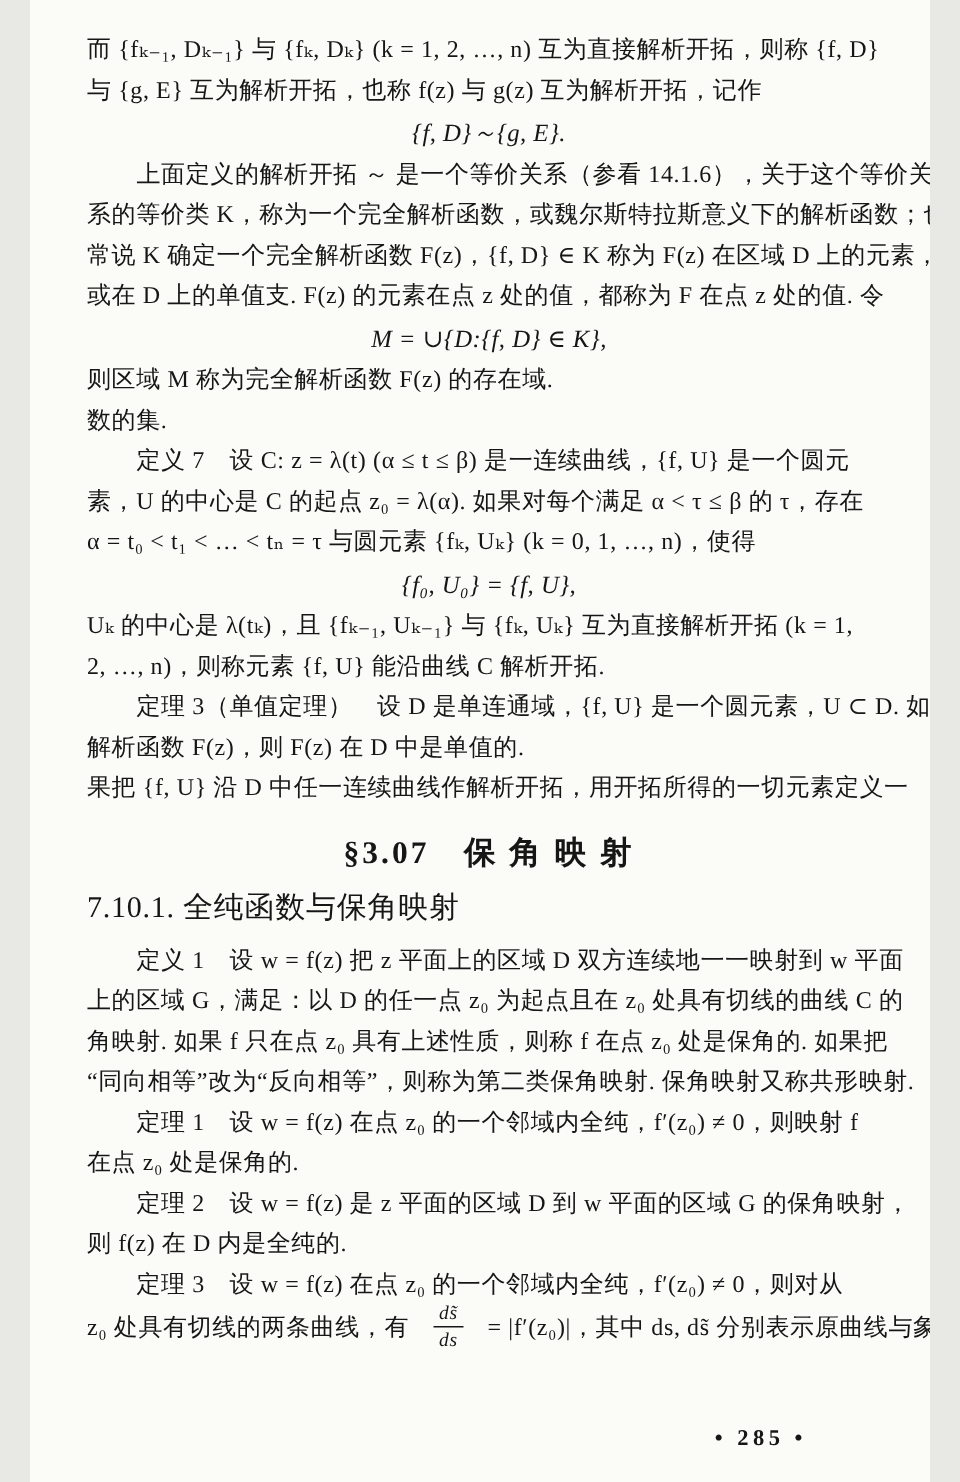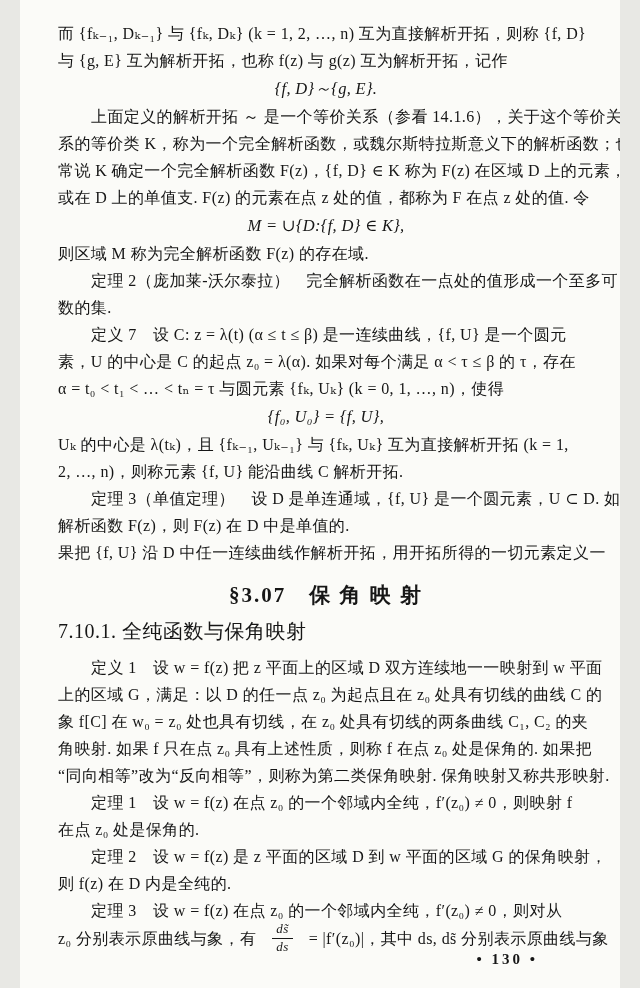--- a/index.html
+++ b/index.html
@@ -85,42 +85,40 @@
   <div class="text-column">
       <div class="line"><span>而 {fₖ₋₁, Dₖ₋₁} 与 {fₖ, Dₖ} (k = 1, 2, …, n) 互为直接解析开拓，则称 {f, D}</span></div>
       <div class="line"><span>与 {g, E} 互为</span><span class="bold">解析开拓</span><span>，也称 f(z) 与 g(z) 互为解析开拓，记作</span></div>
       <div class="formula">{f, D}～{g, E}.</div>
       <div class="line indent"><span>上面定义的</span><span class="bold">解析开拓</span><span> ～ 是一个等价关系（参看 14.1.6），关于这个等价关</span></div>
       <div class="line"><span>系的等价类 K，称为一个</span><span class="bold">完全解析函数</span><span>，或</span><span class="bold">魏尔斯特拉斯意义下的解析函数</span><span>；也</span></div>
       <div class="line"><span>常说 K 确定一个完全解析函数 F(z)，{f, D} ∈ K 称为 F(z) 在区域 D 上的元素，</span></div>
       <div class="line"><span>或在 D 上的</span><span class="bold">单值支</span><span>. F(z) 的元素在点 z 处的值，都称为 F 在点 z 处的值. 令</span></div>
       <div class="formula">M = ∪{D:{f, D} ∈ K},</div>
       <div class="line"><span>则区域 M 称为完全解析函数 F(z) 的</span><span class="bold">存在域</span><span>.</span></div>
-      <div class="line indent"><span class="bold">定理 2</span><span>（庞加莱-沃尔泰拉）　完全解析函数在一点处的值形成一个至多可</span></div>
       <div class="line"><span>数的集.</span></div>
       <div class="line indent"><span class="bold">定义 7</span><span>　设 C: z = λ(t) (α ≤ t ≤ β) 是一连续曲线，{f, U} 是一个圆元</span></div>
       <div class="line"><span>素，U 的中心是 C 的起点 z₀ = λ(α). 如果对每个满足 α &lt; τ ≤ β 的 τ，存在</span></div>
       <div class="line"><span>α = t₀ &lt; t₁ &lt; … &lt; tₙ = τ 与圆元素 {fₖ, Uₖ} (k = 0, 1, …, n)，使得</span></div>
       <div class="formula">{f₀, U₀} = {f, U},</div>
       <div class="line"><span>Uₖ 的中心是 λ(tₖ)，且 {fₖ₋₁, Uₖ₋₁} 与 {fₖ, Uₖ} 互为直接解析开拓 (k = 1,</span></div>
       <div class="line"><span>2, …, n)，则称元素 {f, U} 能沿曲线 C 解析开拓.</span></div>
       <div class="line indent"><span class="bold">定理 3（单值定理）</span><span>　设 D 是单连通域，{f, U} 是一个圆元素，U ⊂ D. 如</span></div>
       <div class="line"><span>解析函数 F(z)，则 F(z) 在 D 中是单值的.</span></div>
       <div class="line"><span>果把 {f, U} 沿 D 中任一连续曲线作解析开拓，用开拓所得的一切元素定义一</span></div>
       <div class="section-heading">§3.07　保 角 映 射</div>
       <div class="subsection-heading">7.10.1. 全纯函数与保角映射</div>
       <div class="line indent"><span class="bold">定义 1</span><span>　设 w = f(z) 把 z 平面上的区域 D 双方连续地一一映射到 w 平面</span></div>
       <div class="line"><span>上的区域 G，满足：以 D 的任一点 z₀ 为起点且在 z₀ 处具有切线的曲线 C 的</span></div>
-      <div class="line"><span>象 f[C] 在 w₀ = z₀ 处也具有切线，在 z₀ 处具有切线的两条曲线 C₁, C₂ 的夹</span></div>
       <div class="line"><span class="bold">角映射</span><span>. 如果 f 只在点 z₀ 具有上述性质，则称 f 在点 z₀ 处是</span><span class="bold">保角的</span><span>. 如果把</span></div>
       <div class="line"><span>“同向相等”改为“反向相等”，则称为</span><span class="bold">第二类保角映射</span><span>. 保角映射又称</span><span class="bold">共形映射</span><span>.</span></div>
       <div class="line indent"><span class="bold">定理 1</span><span>　设 w = f(z) 在点 z₀ 的一个邻域内全纯，f′(z₀) ≠ 0，则映射 f</span></div>
       <div class="line"><span>在点 z₀ 处是保角的.</span></div>
       <div class="line indent"><span class="bold">定理 2</span><span>　设 w = f(z) 是 z 平面的区域 D 到 w 平面的区域 G 的保角映射，</span></div>
       <div class="line"><span>则 f(z) 在 D 内是全纯的.</span></div>
       <div class="line indent"><span class="bold">定理 3</span><span>　设 w = f(z) 在点 z₀ 的一个邻域内全纯，f′(z₀) ≠ 0，则对从</span></div>
-      <div class="line"><span>z₀ 分别表示原曲线与象，有</span><span class="frac">
+      <div class="line"><span>z₀ 处具有切线的两条曲线，有</span><span class="frac">
           <span class="num">ds̃</span>
           <span class="den">ds</span>
         </span><span>= |f′(z₀)|，其中 ds, ds̃ 分别表示原曲线与象</span></div>
     </div>
-  <div class="pagenum">• 130 •</div>
+  <div class="pagenum">• 285 •</div>
 </div>
 
 </body></html>

